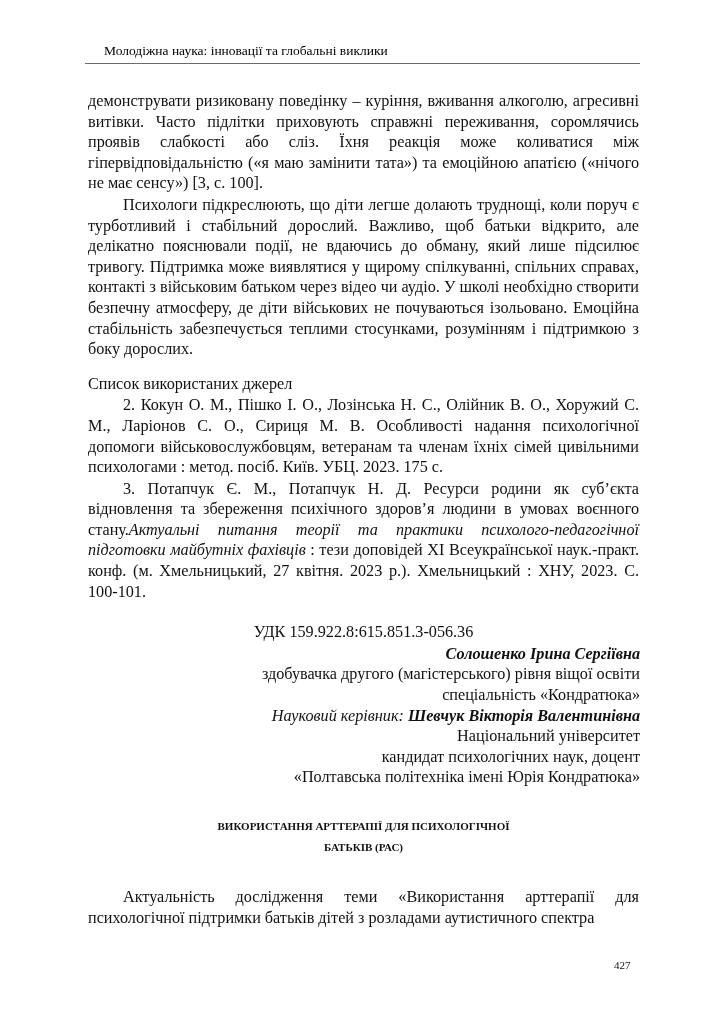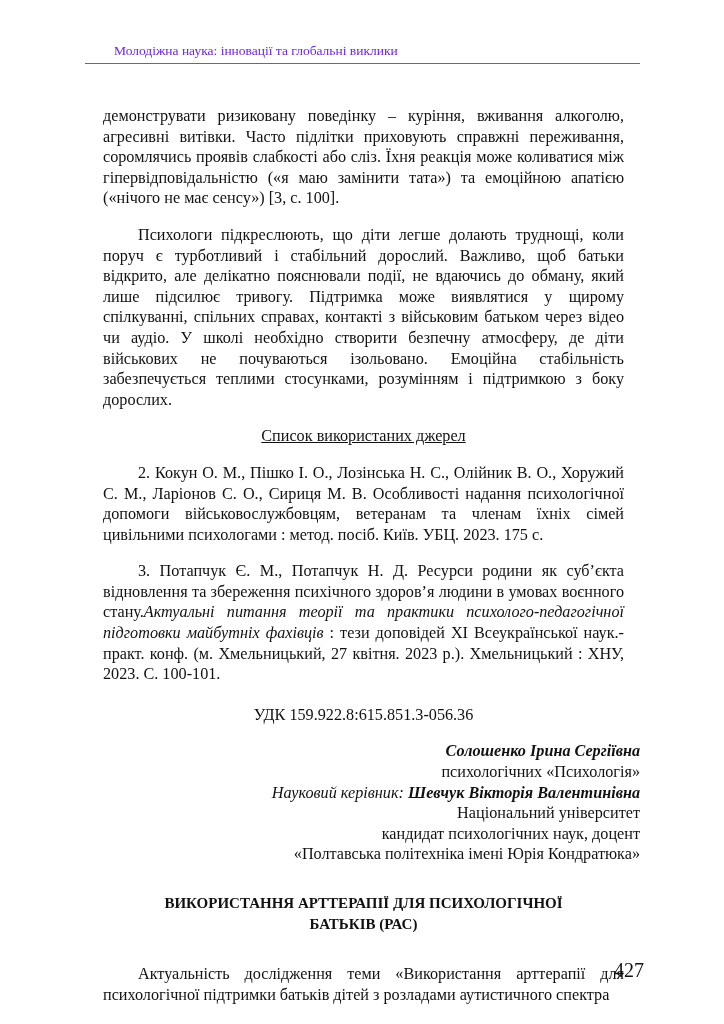--- a/index.html
+++ b/index.html
@@ -1,52 +1,53 @@
 <!DOCTYPE html>
 <html><head>
   <meta charset="utf-8">
   <style>
     html, body { margin: 0; padding: 0; background: #ffffff; }
     body { width: 724px; height: 1024px; position: relative; overflow: hidden;
       font-family: "Liberation Serif", "DejaVu Serif", serif; color: #111; }
     .page { position: absolute; left: 0; top: 0; width: 724px; height: 1024px; }
-    .running-header { position: absolute; left: 114px; top: 43px; font-size: 13.5px; color: #6d28d9; }
+    .running-header { position: absolute; left: 104px; top: 43px; font-size: 13.5px; color: #000000; }
     .header-rule { position: absolute; left: 85px; top: 63px; width: 555px; height: 0; border-top: 1.3px solid #6b6b6b; }
     .body { position: absolute; left: 87px; top: 90px; width: 553px; font-size: 16.2px; line-height: 20.6px; }
-    p { margin: 16px; text-align: justify; }
+    p { margin: 1px; text-align: justify; }
     .indent { text-indent: 35px; }
-    .refs-title { margin-top: 14px; text-align: center; text-decoration: underline; }
+    .refs-title { margin-top: 14px; text-align: left; }
     .ref { text-indent: 35px; text-align: justify; }
     .udk { margin-top: 20px; text-align: center; }
     .author-block { text-align: right; }
     .bi { font-weight: bold; font-style: italic; }
     .it { font-style: italic; }
-    .title { margin-top: 28px; text-align: center; font-weight: bold; font-size: 15px; line-height: 20.6px; }
+    .title { margin-top: 28px; text-align: center; font-weight: bold; font-size: 11px; line-height: 20.6px; }
     .intro { margin-top: 30px; }
-    .page-number { position: absolute; left: 614px; top: 959px; font-size: 20px; }
+    .page-number { position: absolute; left: 614px; top: 959px; font-size: 11px; }
   </style>
 </head>
 <body>
 
 <div class="page">
   <div class="running-header">Молодіжна наука: інновації та глобальні виклики</div>
   <div class="header-rule"></div>
 
   <div class="body">
     <p>демонструвати ризиковану поведінку – куріння, вживання алкоголю, агресивні витівки. Часто підлітки приховують справжні переживання, соромлячись проявів слабкості або сліз. Їхня реакція може коливатися між гіпервідповідальністю («я маю замінити тата») та емоційною апатією («нічого не має сенсу») [3, с. 100].</p>
     <p class="indent">Психологи підкреслюють, що діти легше долають труднощі, коли поруч є турботливий і стабільний дорослий. Важливо, щоб батьки відкрито, але делікатно пояснювали події, не вдаючись до обману, який лише підсилює тривогу. Підтримка може виявлятися у щирому спілкуванні, спільних справах, контакті з військовим батьком через відео чи аудіо. У школі необхідно створити безпечну атмосферу, де діти військових не почуваються ізольовано. Емоційна стабільність забезпечується теплими стосунками, розумінням і підтримкою з боку дорослих.</p>
 
     <p class="refs-title">Список використаних джерел</p>
     <p class="ref">2. Кокун О. М., Пішко І. О., Лозінська Н. С., Олійник В. О., Хоружий С. М., Ларіонов С. О., Сириця М. В. Особливості надання психологічної допомоги військовослужбовцям, ветеранам та членам їхніх сімей цивільними психологами : метод. посіб. Київ. УБЦ. 2023. 175 с.</p>
     <p class="ref"><span>3. Потапчук Є. М., Потапчук Н. Д. Ресурси родини як суб’єкта відновлення та збереження психічного здоров’я людини в умовах воєнного стану.</span><span class="it">Актуальні питання теорії та практики психолого-педагогічної підготовки майбутніх фахівців</span><span> : тези доповідей XI Всеукраїнської наук.-практ. конф. (м. Хмельницький, 27 квітня. 2023 р.). Хмельницький : ХНУ, 2023. С. 100-101.</span></p>
 
     <p class="udk">УДК 159.922.8:615.851.3-056.36</p>
     <div class="author-block">
       <div class="bi">Солошенко Ірина Сергіївна</div>
-      <div>психологічних «Психологія»</div>
+      <div>здобувачка другого (магістерського) рівня віщої освіти</div>
+      <div>спеціальність «Кондратюка»</div>
       <div><span class="it">Науковий керівник: </span><span class="bi">Шевчук Вікторія Валентинівна</span></div>
       <div>Національний університет</div>
       <div>кандидат психологічних наук, доцент</div>
       <div>«Полтавська політехніка імені Юрія Кондратюка»</div>
     </div>
 
     <div class="title">
       <div>ВИКОРИСТАННЯ АРТТЕРАПІЇ ДЛЯ ПСИХОЛОГІЧНОЇ</div>
       <div>БАТЬКІВ (РАС)</div>
     </div>

